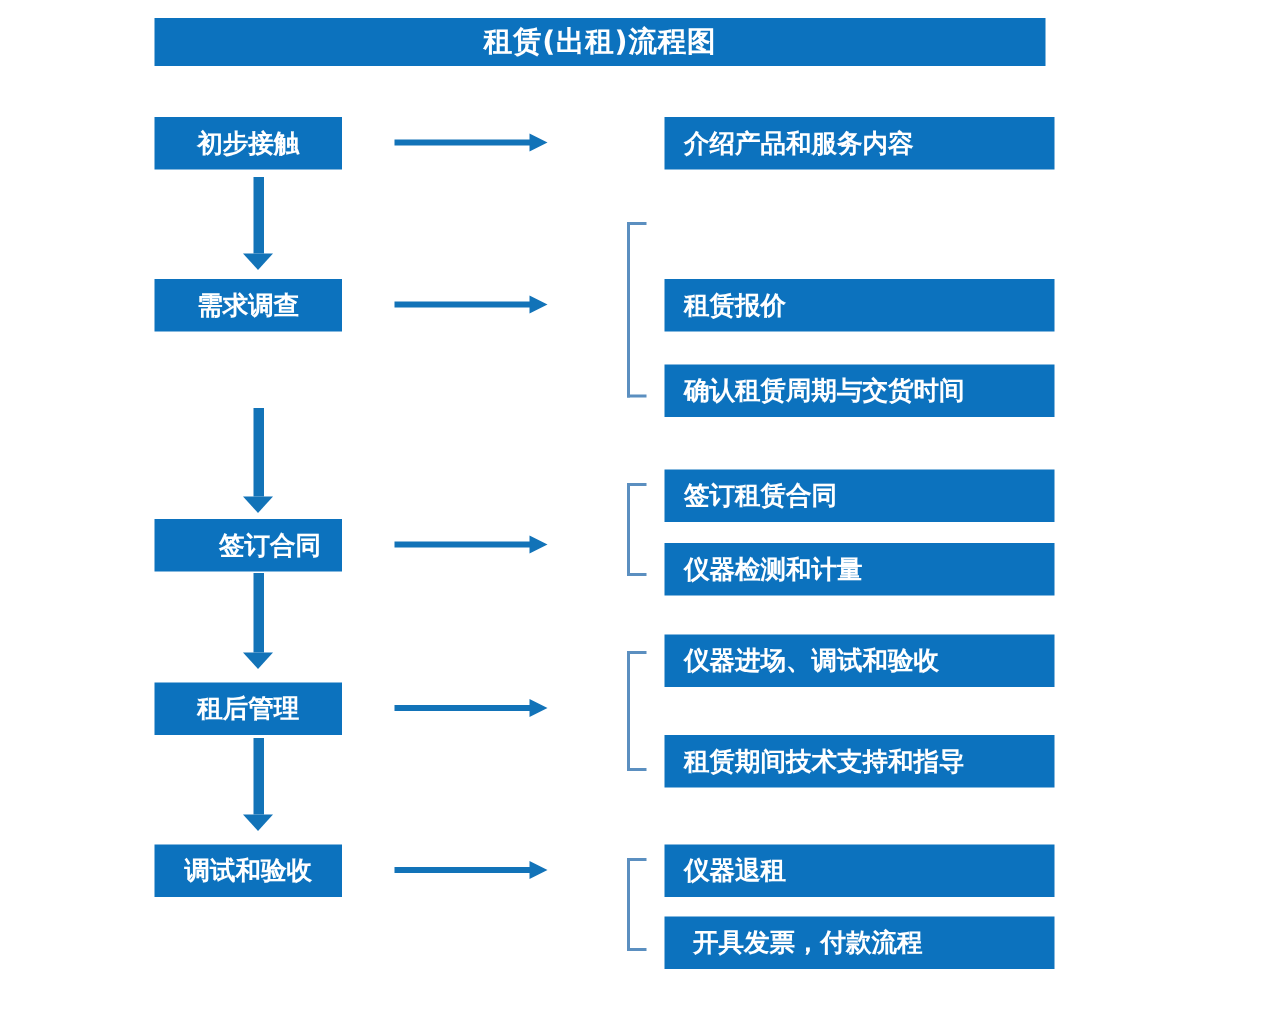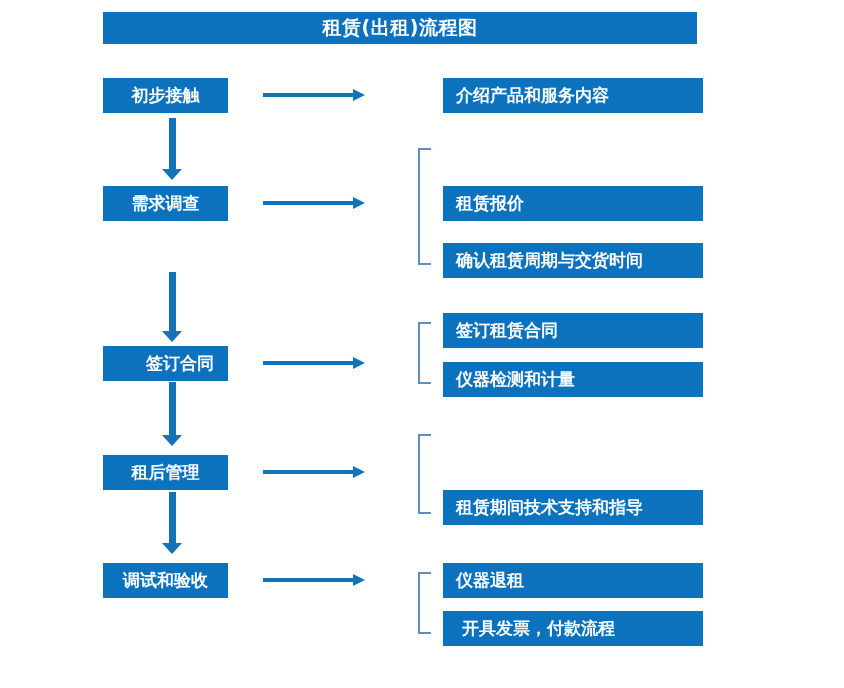--- a/index.html
+++ b/index.html
@@ -136,20 +136,21 @@
 
   <div class="box box-left" style="top:455px;">租后管理</div>
 
   <div class="h-arrow" style="top:466px;">
     <div class="shaft"></div>
     <div class="head"></div>
   </div>
 
   <div class="bracket" style="top:434px;height:80px;"></div>
 
+  <div class="box box-right" style="top:423px;">仪器进场、调试和验收</div>
   <div class="box box-right" style="top:490px;">租赁期间技术支持和指导</div>
 
   <div class="v-arrow" style="top:492px;height:62px;">
     <div class="shaft" style="height:51px;"></div>
     <div class="head" style="top:51px;"></div>
   </div>
 
   <div class="box box-left" style="top:563px;">调试和验收</div>
 
   <div class="h-arrow" style="top:574px;">

